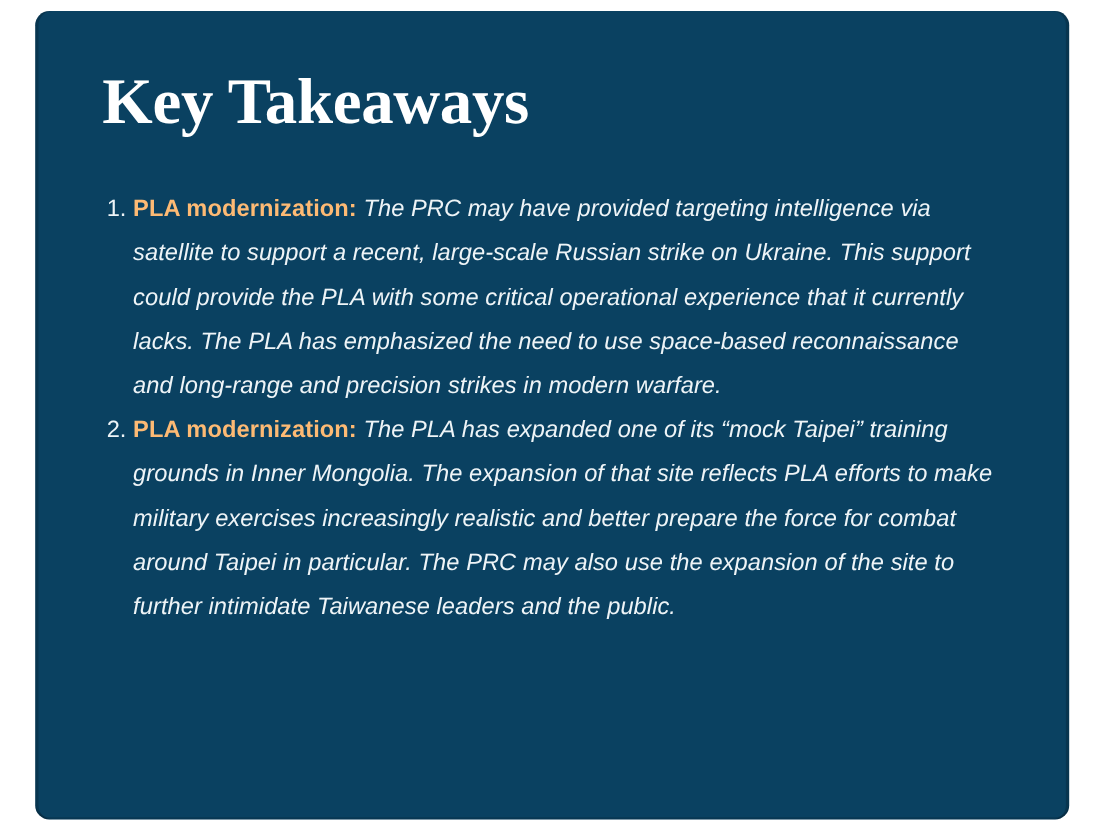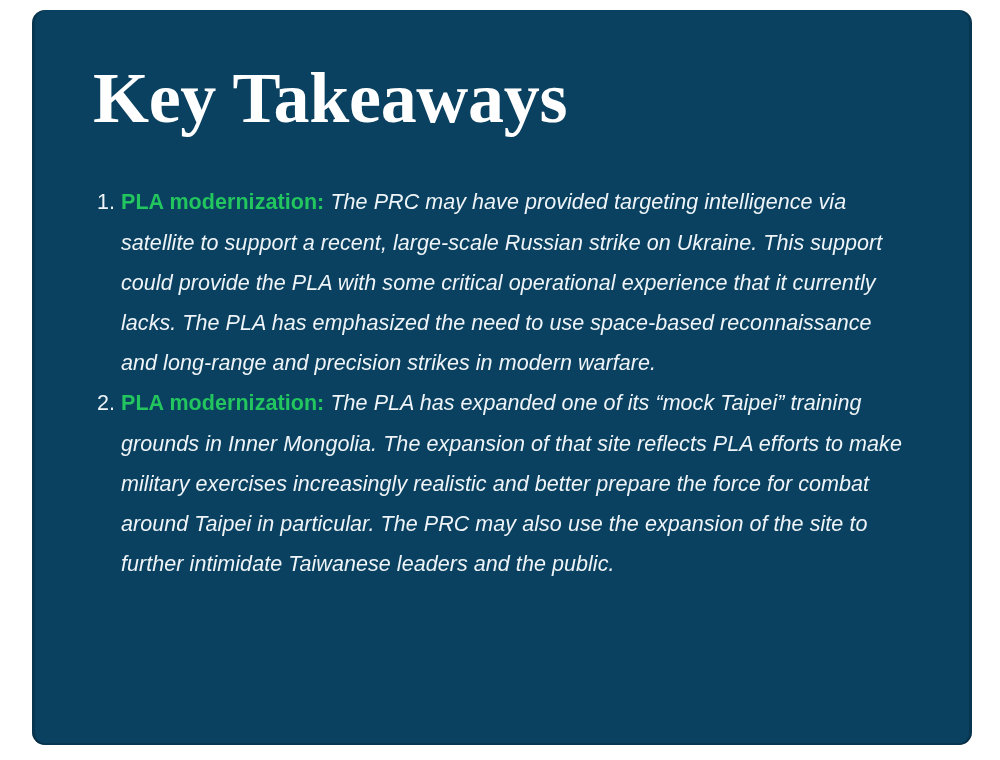--- a/index.html
+++ b/index.html
@@ -40,21 +40,21 @@
 
   .card-inner {
     padding: 52px 40px 40px 61px;
   }
 
   
   .card-title {
     margin: 0;
     font-family: "Liberation Serif", "DejaVu Serif", serif;
     font-weight: 700;
-    font-size: 72px;
+    font-size: 59px;
     line-height: 1.02;
     letter-spacing: -0.3px;
     color: #ffffff;
   }
 
   
   .takeaways-list {
     list-style: none;
     margin: 47px 0 0 0;
     padding: 0;
@@ -78,21 +78,21 @@
     width: 22px;
     text-align: right;
     color: #eef4f7;
     font-size: 21.5px;
     line-height: 40.2px;
     font-weight: 400;
   }
 
   .takeaway-lead {
     font-weight: 700;
-    color: #22c55e;
+    color: #fdba74;
   }
 
   .takeaway-body {
     font-weight: 400;
     font-style: italic;
   }
 </style>
 </head>
 <body>
 

